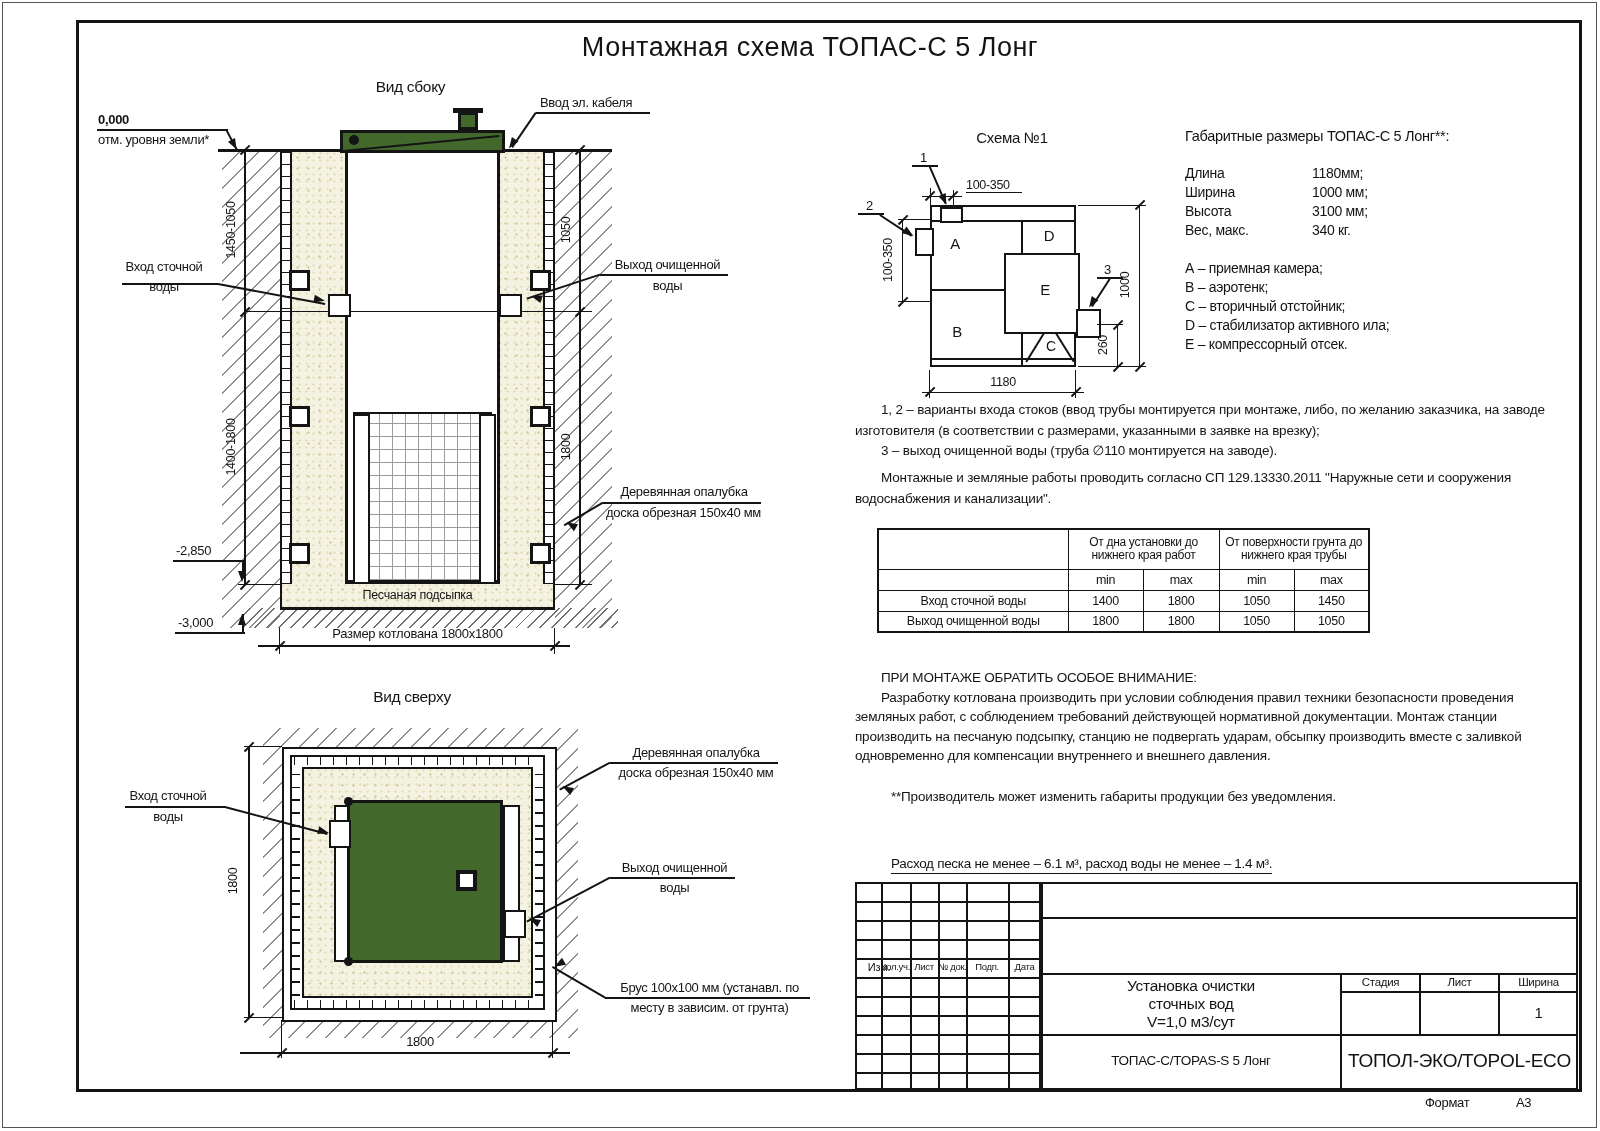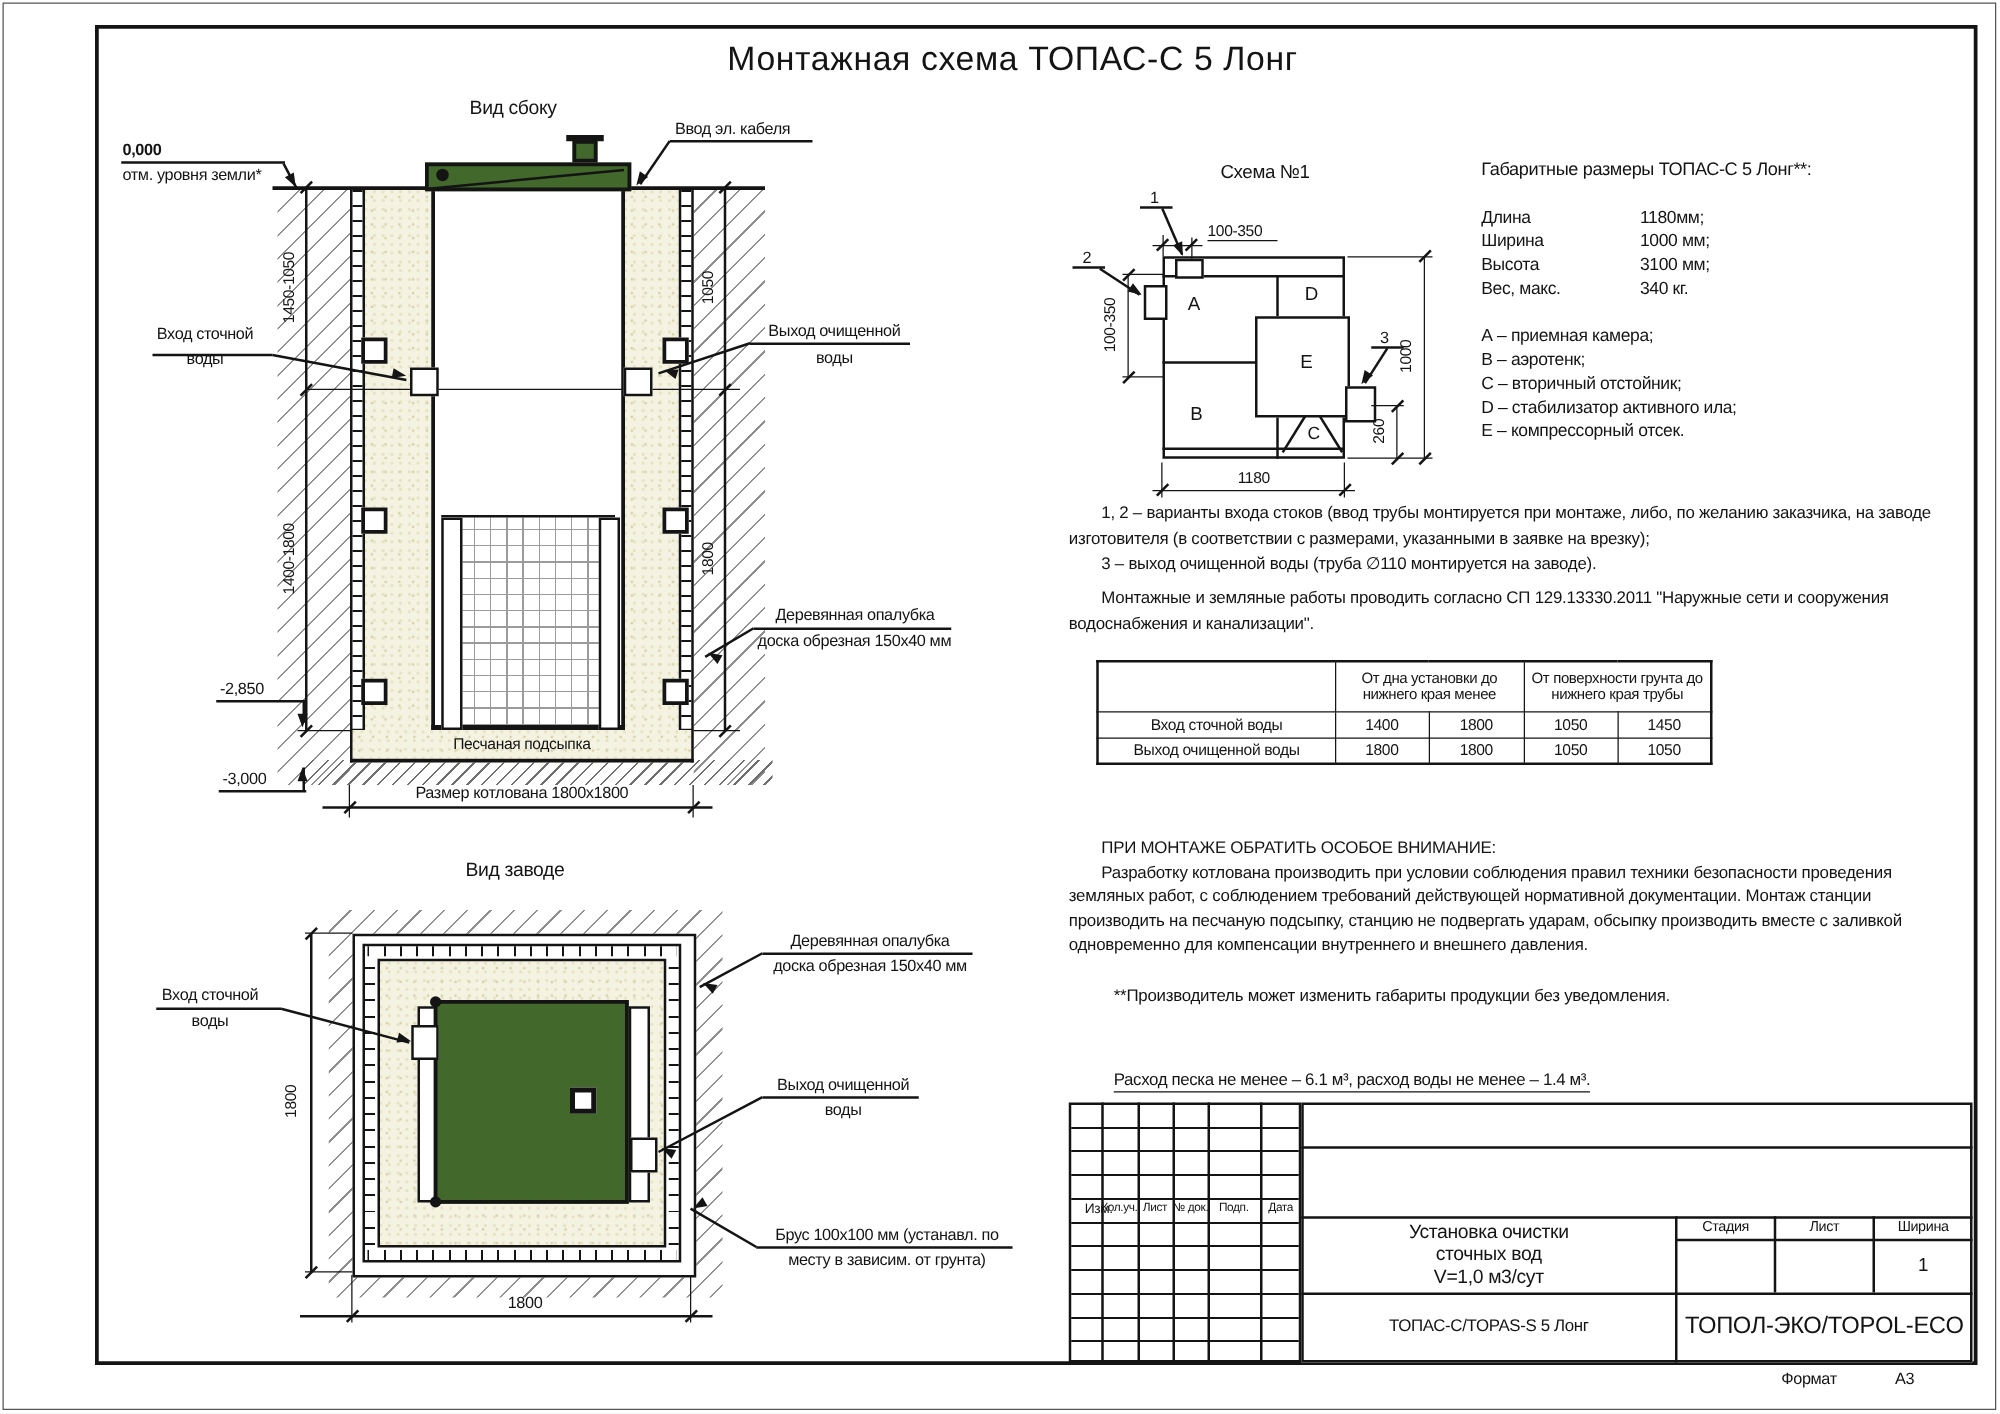--- a/index.html
+++ b/index.html
@@ -146,21 +146,21 @@
   <div class="vl" style="left:242px;top:614px;height:18px"></div>
   <div class="ah ah-u" style="left:238px;top:610px"></div>
 
   <div class="lbl ctr" style="left:300px;top:626px;width:235px">Размер котлована 1800х1800</div>
   <div class="hl" style="left:258px;top:645px;width:312px"></div>
   <div class="vl" style="left:279px;top:628px;height:26px;width:1.2px"></div>
   <div class="vl" style="left:554px;top:628px;height:26px;width:1.2px"></div>
   <div class="tick" style="left:280px;top:646px"></div>
   <div class="tick" style="left:555px;top:646px"></div>
 
-  <div class="lbl ctr" style="left:352px;top:688px;width:120px;font-size:15.5px">Вид заводе</div>
+  <div class="lbl ctr" style="left:352px;top:688px;width:120px;font-size:15.5px">Вид сверху</div>
 
   <div class="abs hatch" style="left:263px;top:728px;width:315px;height:310px"></div>
   <div class="wbox" style="left:282px;top:747px;width:271px;height:271px"></div>
   <div class="abs" style="left:290px;top:755px;width:255px;height:255px;border:2px solid #141414;box-sizing:border-box"></div>
   <div class="abs sand" style="left:302px;top:767px;width:231px;height:231px;border:2px solid #141414;box-sizing:border-box"></div>
   <div class="abs" style="left:294px;top:757px;width:247px;height:8px;background:repeating-linear-gradient(90deg,#141414 0 1.5px,transparent 1.5px 13px)"></div>
   <div class="abs" style="left:294px;top:1000px;width:247px;height:8px;background:repeating-linear-gradient(90deg,#141414 0 1.5px,transparent 1.5px 13px)"></div>
   <div class="abs" style="left:292px;top:769px;width:8px;height:227px;background:repeating-linear-gradient(0deg,#141414 0 1.5px,transparent 1.5px 13px)"></div>
   <div class="abs" style="left:535px;top:769px;width:8px;height:227px;background:repeating-linear-gradient(0deg,#141414 0 1.5px,transparent 1.5px 13px)"></div>
 
@@ -308,22 +308,29 @@
     <colgroup>
         <col style="width:190px">
         <col style="width:75px">
         <col style="width:76px">
         <col style="width:75px">
         <col style="width:75px">
       </colgroup>
     <tbody>
     <tr style="height:40px">
       <td></td>
-      <td colspan="2" style="font-size:12px;line-height:13.5px">От дна установки до нижнего края менее</td>
+      <td colspan="2" style="font-size:12px;line-height:13.5px">От дна установки до нижнего края работ</td>
       <td colspan="2" style="font-size:12px;line-height:13.5px">От поверхности грунта до нижнего края трубы</td>
+    </tr>
+    <tr style="height:21px">
+      <td></td>
+      <td>min</td>
+      <td>max</td>
+      <td>min</td>
+      <td>max</td>
     </tr>
     <tr style="height:21px">
       <td>Вход сточной воды</td>
       <td>1400</td>
       <td>1800</td>
       <td>1050</td>
       <td>1450</td>
     </tr>
     <tr style="height:21px">
       <td>Выход очищенной воды</td>

